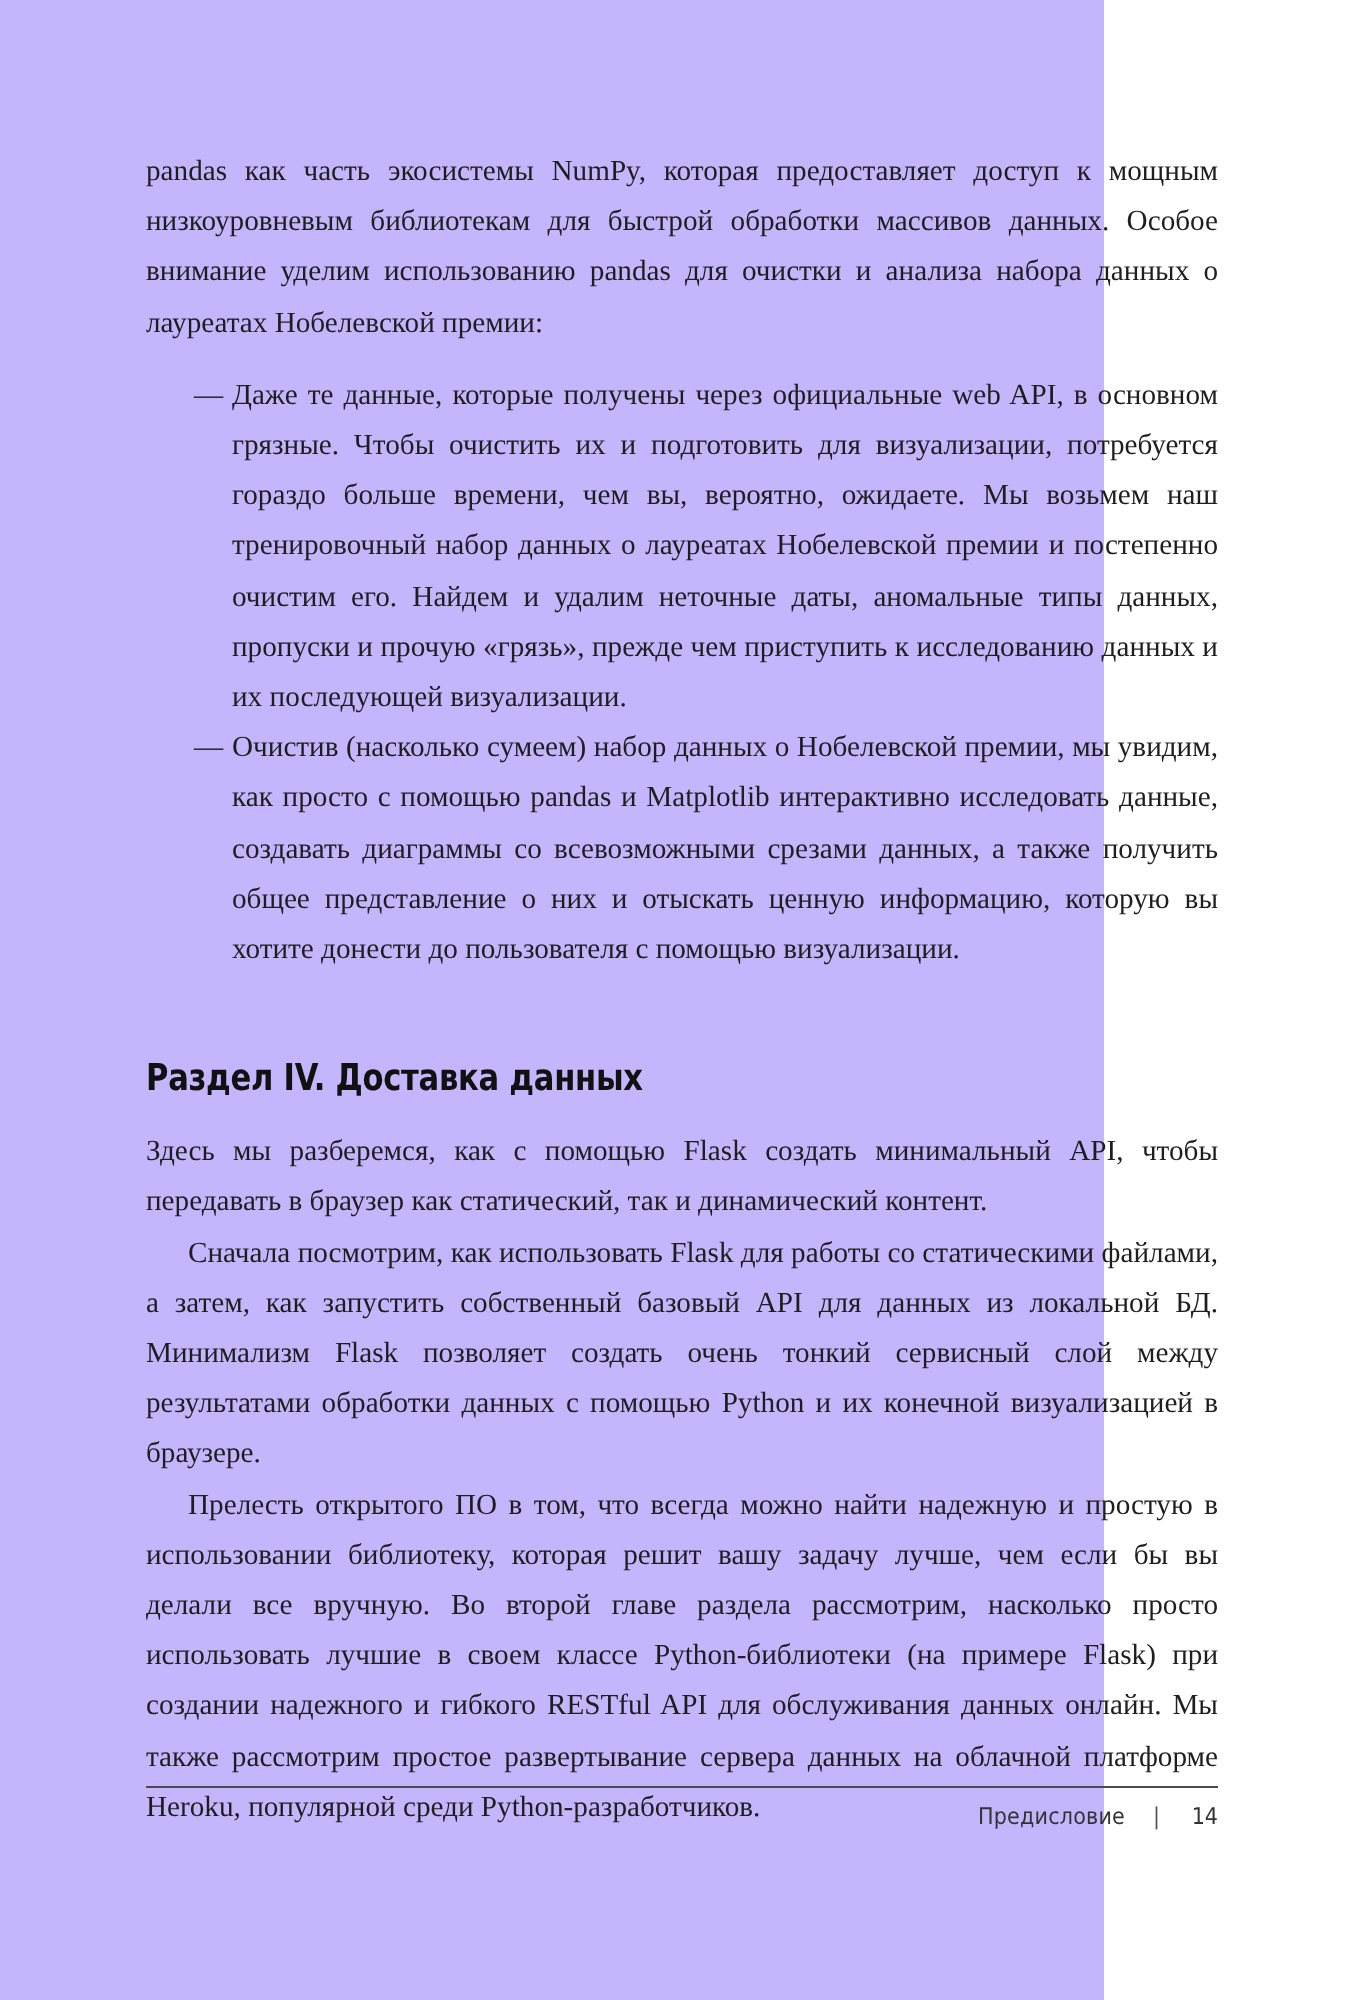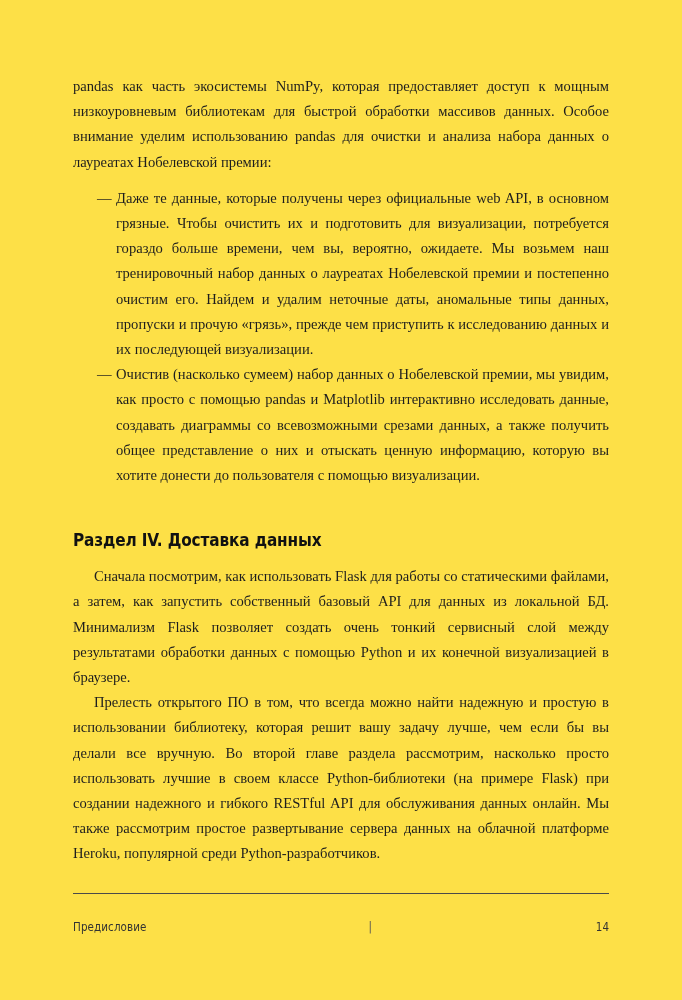--- a/index.html
+++ b/index.html
@@ -13,23 +13,23 @@
     position: relative;
     overflow: hidden;
     font-family: "Liberation Serif", "DejaVu Serif", serif;
     color: #1c1c1c;
     -webkit-font-smoothing: antialiased;
   }
 
   .page {
     position: absolute;
     left: 0; top: 0;
-    width: 682px;
+    width: 552px;
     height: 1000px;
-    background: #fde047;
+    background: #c4b5fd;
   }
 
   
   .content {
     position: absolute;
     left: 73px;
     top: 74px;
     width: 536px;
   }
 
@@ -96,23 +96,23 @@
     left: 73px;
     top: 893px;
     width: 536px;
   }
   .footer-rule {
     width: 100%;
     height: 1px;
     background: #4a4a4a;
   }
   .footer-line {
-    margin-top: 26px;
+    margin-top: 7px;
     display: flex;
-    justify-content: space-between;
+    justify-content: flex-end;
     align-items: baseline;
     font-family: "Liberation Sans Narrow", "DejaVu Sans Condensed", "Liberation Sans", sans-serif;
     font-size: 11.5px;
     color: #333333;
   }
   .footer-label { letter-spacing: 0.1px; }
   .footer-sep {
     margin: 0 13px 0 14px;
     color: #555555;
   }
@@ -141,20 +141,21 @@
         <span>Очистив (насколько сумеем) набор данных о Нобелевской премии, мы увидим, как просто с помощью pandas и Matplotlib интерактивно исследовать данные, создавать диаграммы со всевозможными срезами данных, а также получить общее представление о них и отыскать ценную информацию, которую вы хотите донести до пользователя с помощью визуализации.</span>
       </li>
     </ul>
 
     <div class="gap-before-heading"></div>
 
     <h2 class="section-heading">Раздел IV. Доставка данных</h2>
 
     <div class="gap-after-heading"></div>
 
+    <p class="body">Здесь мы разберемся, как с помощью Flask создать минимальный API, чтобы передавать в браузер как статический, так и динамический контент.</p>
 
     <p class="body indent">Сначала посмотрим, как использовать Flask для работы со статическими файлами, а затем, как запустить собственный базовый API для данных из локальной БД. Минимализм Flask позволяет создать очень тонкий сервисный слой между результатами обработки данных с помощью Python и их конечной визуализацией в браузере.</p>
 
     <p class="body indent">Прелесть открытого ПО в том, что всегда можно найти надежную и простую в использовании библиотеку, которая решит вашу задачу лучше, чем если бы вы делали все вручную. Во второй главе раздела рассмотрим, насколько просто использовать лучшие в своем классе Python-библиотеки (на примере Flask) при создании надежного и гибкого RESTful API для обслуживания данных онлайн. Мы также рассмотрим простое развертывание сервера данных на облачной платформе Heroku, популярной среди Python-разработчиков.</p>
 
   </div>
 
   <div class="footer">
     <div class="footer-rule"></div>
     <div class="footer-line">

